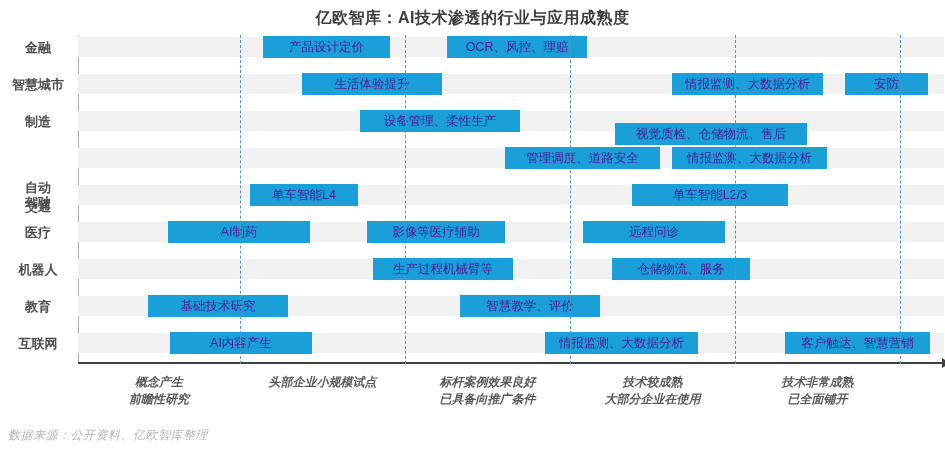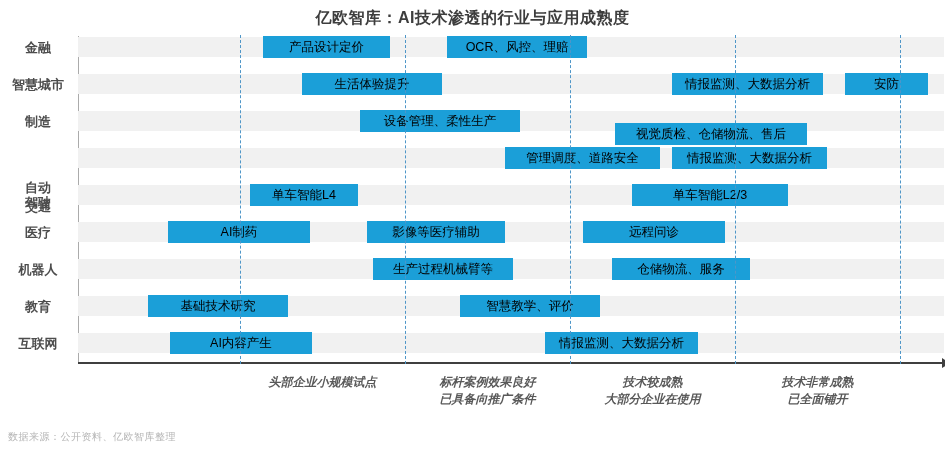--- a/index.html
+++ b/index.html
@@ -9,40 +9,40 @@
     --box:#1b9fd8;--band:#f1f1f1;--dash:#4e96c8;--axis:#3f3f3f;--yaxis:#ababab;
   }
   .title{
     position:absolute;top:8px;left:0;width:945px;text-align:center;
     font-size:16px;font-weight:bold;color:#3d3d3d;letter-spacing:.5px;
   }
   .plot{position:absolute;left:78px;top:36px;width:866px;height:328px;}
   .band{position:absolute;left:0;width:100%;height:20px;background:var(--band);}
   .appbox{
     position:absolute;height:22px;line-height:22px;background:var(--box);
-    color:#000000;font-size:12.5px;text-align:center;white-space:nowrap;overflow:hidden;
+    color:#4c1d95;font-size:12.5px;text-align:center;white-space:nowrap;overflow:hidden;
   }
   .dash{position:absolute;top:-1px;bottom:0;width:0;border-left:1px dashed var(--dash);}
   .yaxis{position:absolute;left:0;top:0;bottom:0;width:1px;background:var(--yaxis);}
   .xaxis{position:absolute;left:0;right:0;bottom:0;height:2px;background:var(--axis);}
   .xarrow{
     position:absolute;right:-6px;bottom:-4px;width:0;height:0;
     border-left:8px solid var(--axis);border-top:5px solid transparent;border-bottom:5px solid transparent;
   }
   .ind-label{
     position:absolute;left:2px;width:72px;height:30px;display:flex;align-items:center;justify-content:center;
     font-size:13px;font-weight:bold;color:#4d4d4d;text-align:center;white-space:pre-line;line-height:15px;
   }
   .stages{position:absolute;left:78px;top:374px;width:866px;height:40px;}
   .stage{
     position:absolute;top:0;text-align:center;font-size:12px;font-weight:bold;font-style:italic;
     color:#595959;white-space:pre-line;line-height:17px;
   }
   .footer{
-    position:absolute;left:8px;bottom:6px;font-size:10px;color:#b5b5b5;letter-spacing:.5px;
+    position:absolute;left:8px;bottom:6px;font-size:12px;font-style:italic;color:#b5b5b5;letter-spacing:.5px;
   }
 </style>
 </head>
 <body style="--box: #1b9fd8; --band: #f1f1f1; --dash: #4e96c8; --axis: #3f3f3f; --yaxis: #ababab;">
 
 <div class="title">亿欧智库：AI技术渗透的行业与应用成熟度</div>
 
 <div class="plot">
   <div class="yaxis"></div>
   <div class="xaxis"></div>
@@ -69,28 +69,31 @@
     <div class="appbox" style="top: 185px; left: 58.31%; width: 16.4%;">远程问诊</div>
     <div class="band" style="top: 223px;"></div>
     <div class="appbox" style="top: 222px; left: 34.06%; width: 16.17%;">生产过程机械臂等</div>
     <div class="appbox" style="top: 222px; left: 61.66%; width: 15.94%;">仓储物流、服务</div>
     <div class="band" style="top: 260px;"></div>
     <div class="appbox" style="top: 259px; left: 8.08%; width: 16.17%;">基础技术研究</div>
     <div class="appbox" style="top: 259px; left: 44.11%; width: 16.17%;">智慧教学、评价</div>
     <div class="band" style="top: 297px;"></div>
     <div class="appbox" style="top: 296px; left: 10.62%; width: 16.4%;">AI内容产生</div>
     <div class="appbox" style="top: 296px; left: 53.93%; width: 17.67%;">情报监测、大数据分析</div>
+    <div class="appbox" style="top: 296px; left: 81.64%; width: 16.74%;">客户触达、智慧营销</div>
     <div class="dash" style="left: 18.71%;"></div>
     <div class="dash" style="left: 37.76%;"></div>
     <div class="dash" style="left: 56.81%;"></div>
     <div class="dash" style="left: 75.87%;"></div>
     <div class="dash" style="left: 94.92%;"></div>
   </div>
 
 <div class="stages">
+    <div class="stage" style="left: 0%; width: 18.71%;">概念产生
+前瞻性研究</div>
     <div class="stage" style="left: 18.71%; width: 19.05%;">头部企业小规模试点</div>
     <div class="stage" style="left: 37.76%; width: 19.05%;">标杆案例效果良好
 已具备向推广条件</div>
     <div class="stage" style="left: 56.81%; width: 19.06%;">技术较成熟
 大部分企业在使用</div>
     <div class="stage" style="left: 75.87%; width: 19.05%;">技术非常成熟
 已全面铺开</div>
   </div>
 
 <div class="footer">数据来源：公开资料、亿欧智库整理</div>

